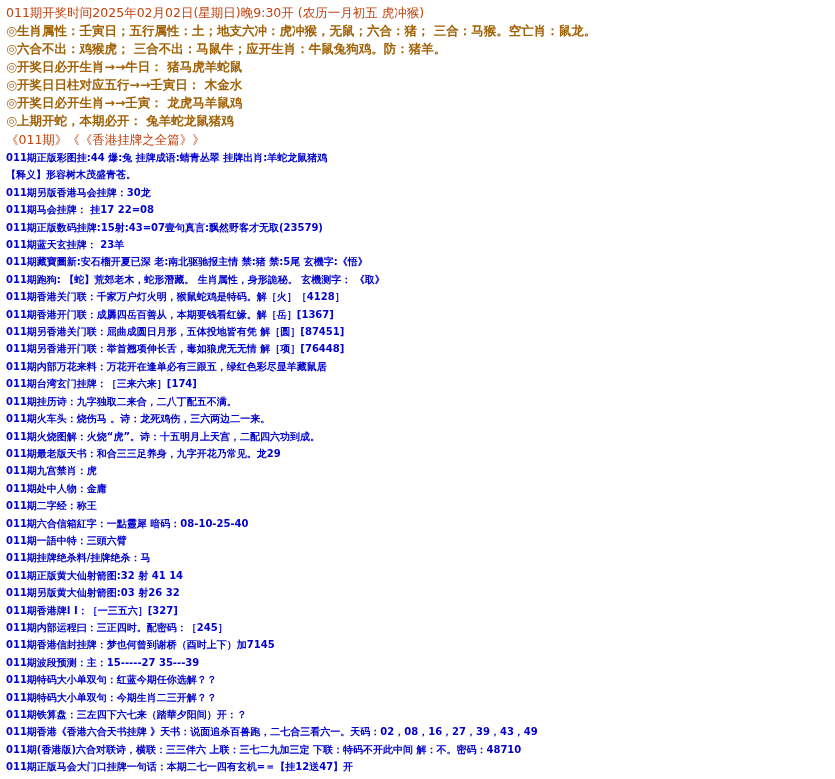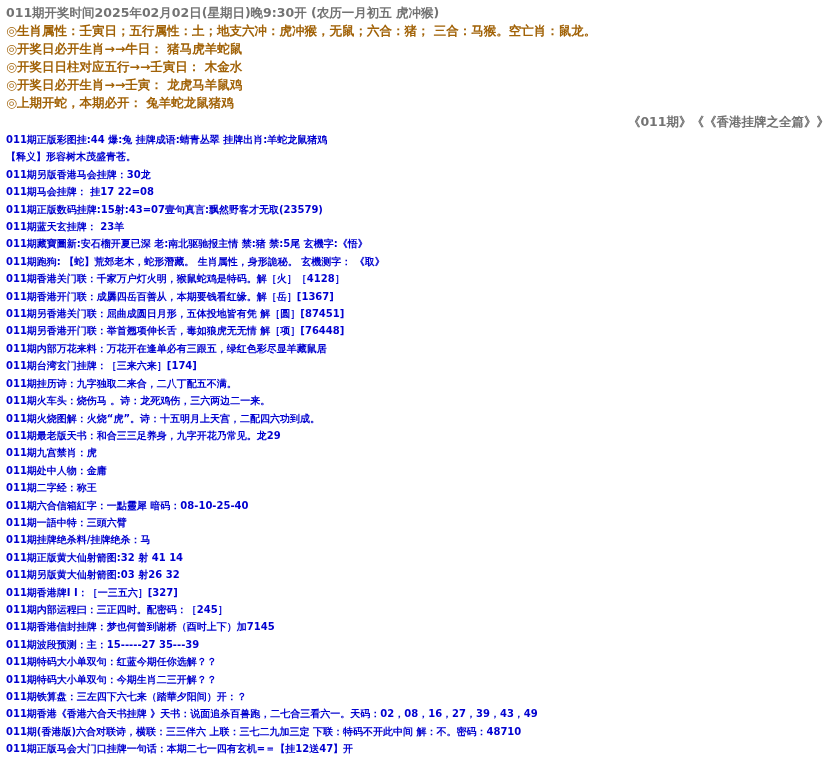--- a/index.html
+++ b/index.html
@@ -19,51 +19,51 @@
     padding: 4px 6px 0 6px;
     box-sizing: border-box;
     width: 835px;
   }
   .line {
     line-height: 17.6px;
     white-space: nowrap;
     letter-spacing: 0px;
   }
   .red {
-    color: #737373;
-    font-weight: bold;
+    color: #c2410c;
+    font-weight: normal;
   }
   .blue {
     color: #0000d0;
     font-weight: bold;
   }
   .black {
     color: #a16207;
     font-weight: bold;
   }
   .hdr-line {
     line-height: 18px;
   }
   .title-line {
     line-height: 19px;
-    text-align: right;
   }
   .body-line {
     line-height: 17.4px;
     font-size: 10px;
     font-weight: bold;
   }
 </style>
 </head>
 <body>
 
 <div class="page">
 
   <div class="line hdr-line red">011期开奖时间2025年02月02日(星期日)晚9:30开 (农历一月初五  虎冲猴)</div>
   <div class="line hdr-line black">◎生肖属性：壬寅日；五行属性：土；地支六冲：虎冲猴，无鼠；六合：猪；  三合：马猴。空亡肖：鼠龙。</div>
+  <div class="line hdr-line black">◎六合不出：鸡猴虎；  三合不出：马鼠牛；应开生肖：牛鼠兔狗鸡。防：猪羊。</div>
   <div class="line hdr-line black">◎开奖日必开生肖→→牛日：  猪马虎羊蛇鼠</div>
   <div class="line hdr-line black">◎开奖日日柱对应五行→→壬寅日：  木金水</div>
   <div class="line hdr-line black">◎开奖日必开生肖→→壬寅：  龙虎马羊鼠鸡</div>
   <div class="line hdr-line black">◎上期开蛇，本期必开：  兔羊蛇龙鼠猪鸡</div>
 
   <div class="line title-line red">《011期》《《香港挂牌之全篇》》</div>
 
   <div class="line body-line blue">011期正版彩图挂:44 爆:兔  挂牌成语:蜻青丛翠  挂牌出肖:羊蛇龙鼠猪鸡</div>
   <div class="line body-line blue">【释义】形容树木茂盛青苍。</div>
   <div class="line body-line blue">011期另版香港马会挂牌：30龙</div>

